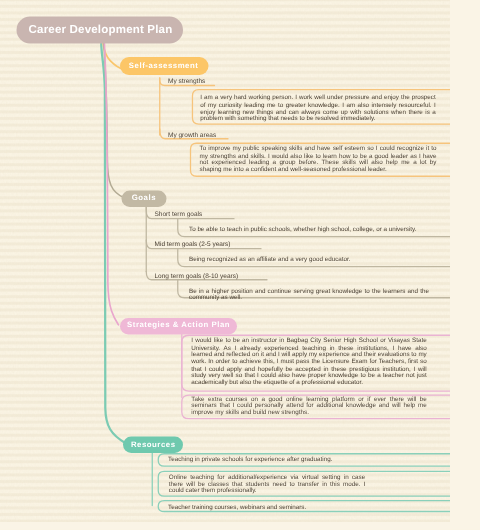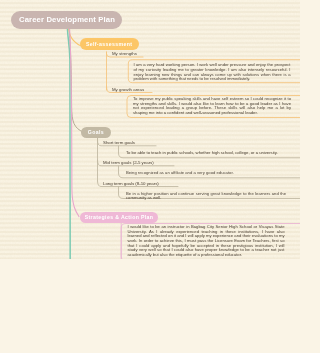--- a/index.html
+++ b/index.html
@@ -1,20 +1,20 @@
 <!DOCTYPE html>
 <html><head>
 <meta charset="utf-8">
 <title>Career Development Plan</title>
 <style>
   html,body{margin:0;padding:0;background:#faf4e6;}
   body{width:300px;height:353px;overflow:hidden;
        font-family:"Liberation Sans",sans-serif;
        -webkit-font-smoothing:antialiased;}
-  #stage{position:relative;width:300px;height:259px;overflow:hidden;background:#f97316;}
+  #stage{position:relative;width:300px;height:348px;overflow:hidden;background:#f97316;}
   #paper{position:absolute;inset:0;
       background-color:#faf4e4;
       background-image:
         repeating-linear-gradient(0deg,
             rgba(196,176,134,.125) 0px, rgba(196,176,134,.125) 1.2px,
             rgba(255,255,255,0) 2.0px, rgba(255,255,255,0) 3.6px,
             rgba(196,176,134,.125) 4.4px);
       pointer-events:none;}
   #grain{position:absolute;inset:0;opacity:.5;pointer-events:none;}
   #wires{position:absolute;left:0;top:0;width:300px;height:353px;overflow:visible;}

